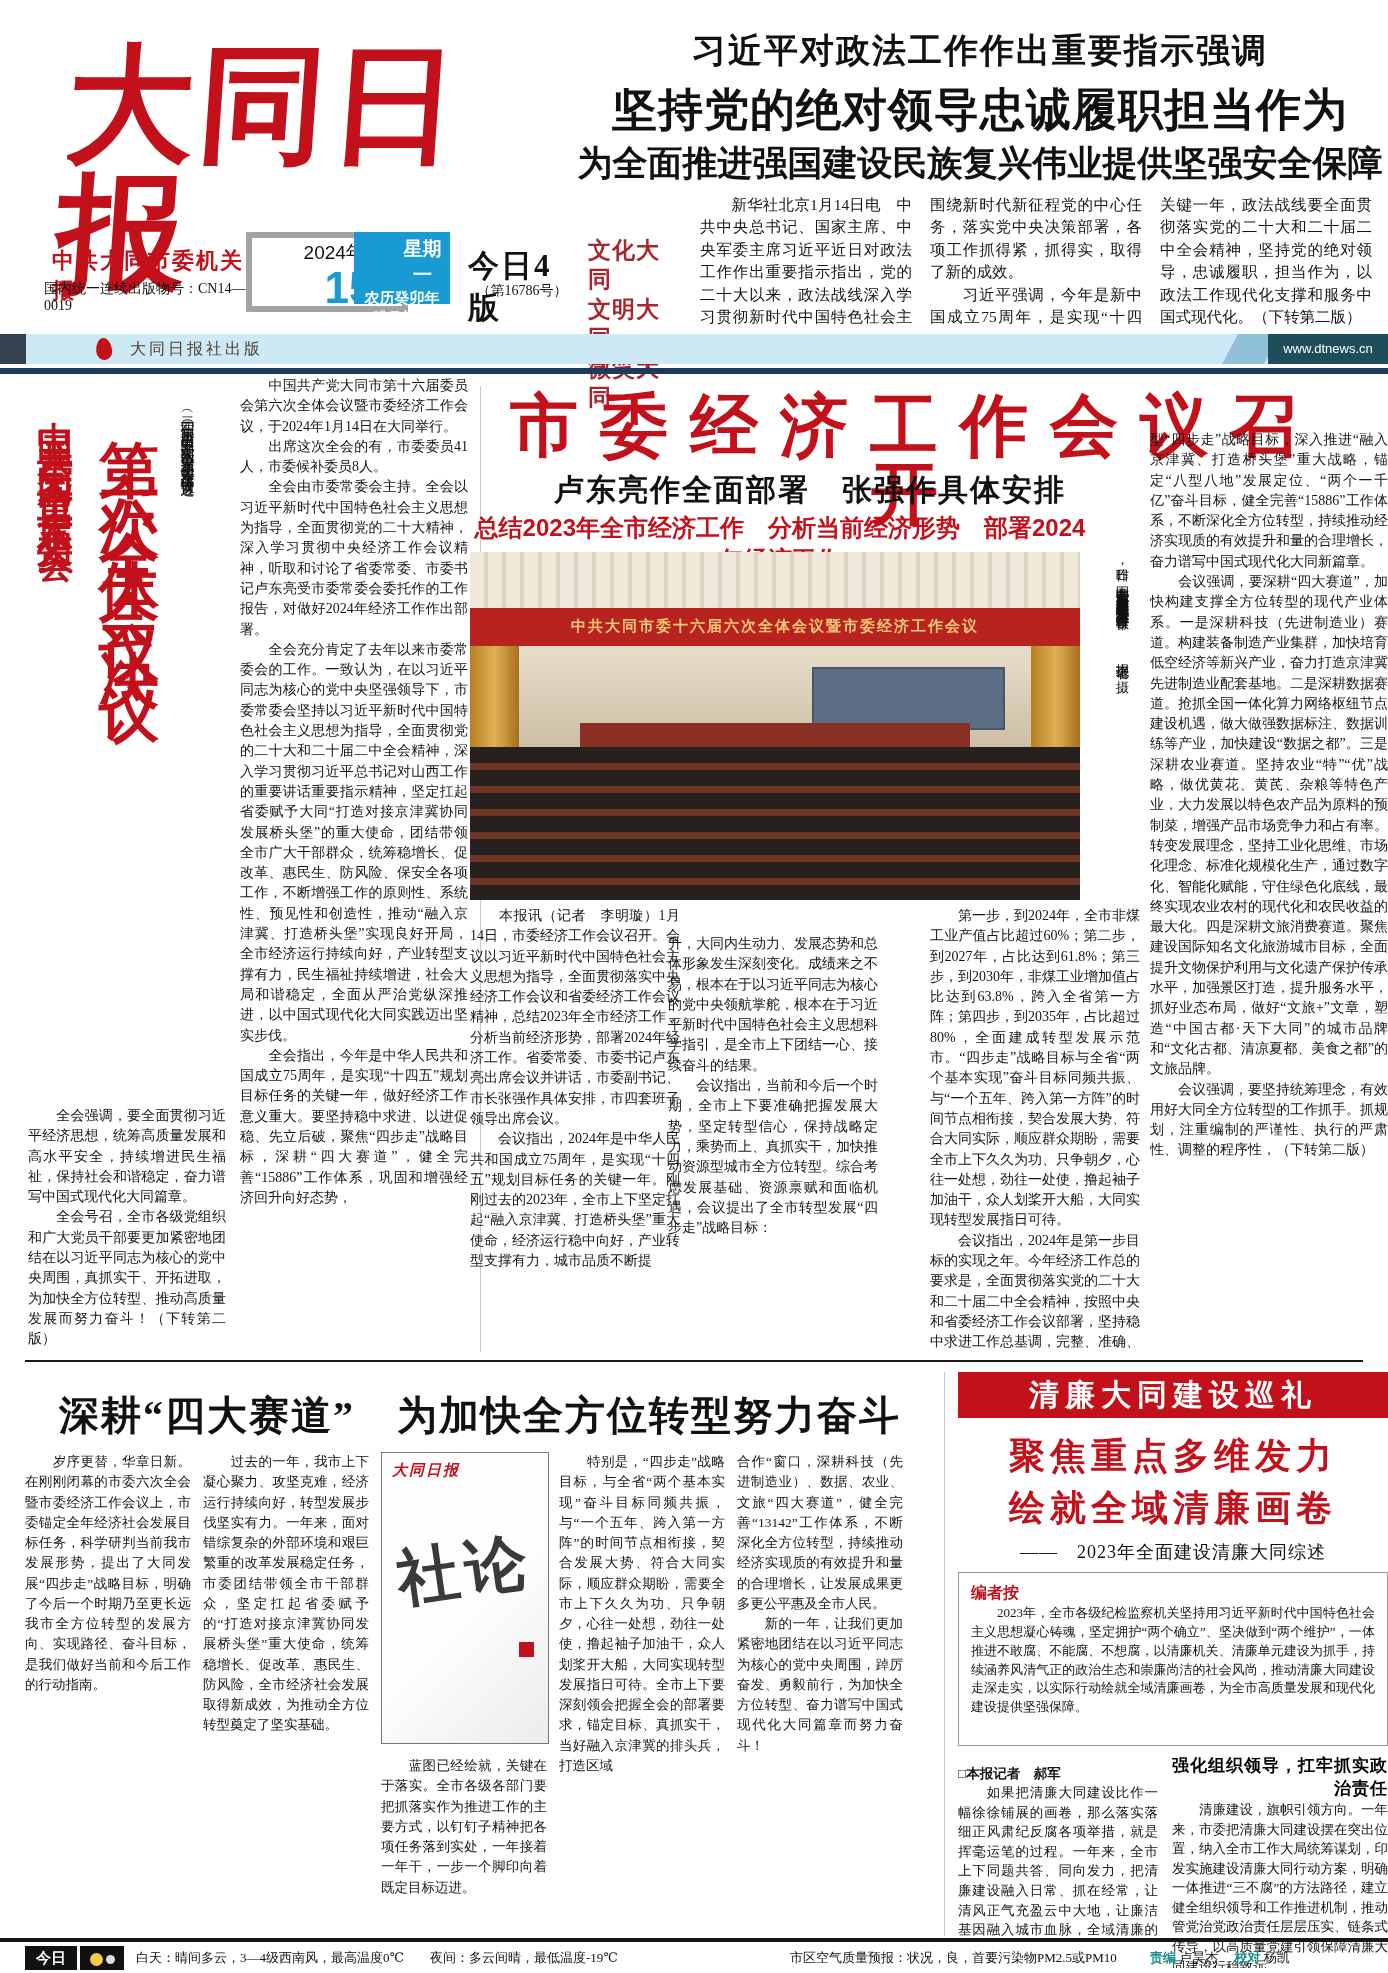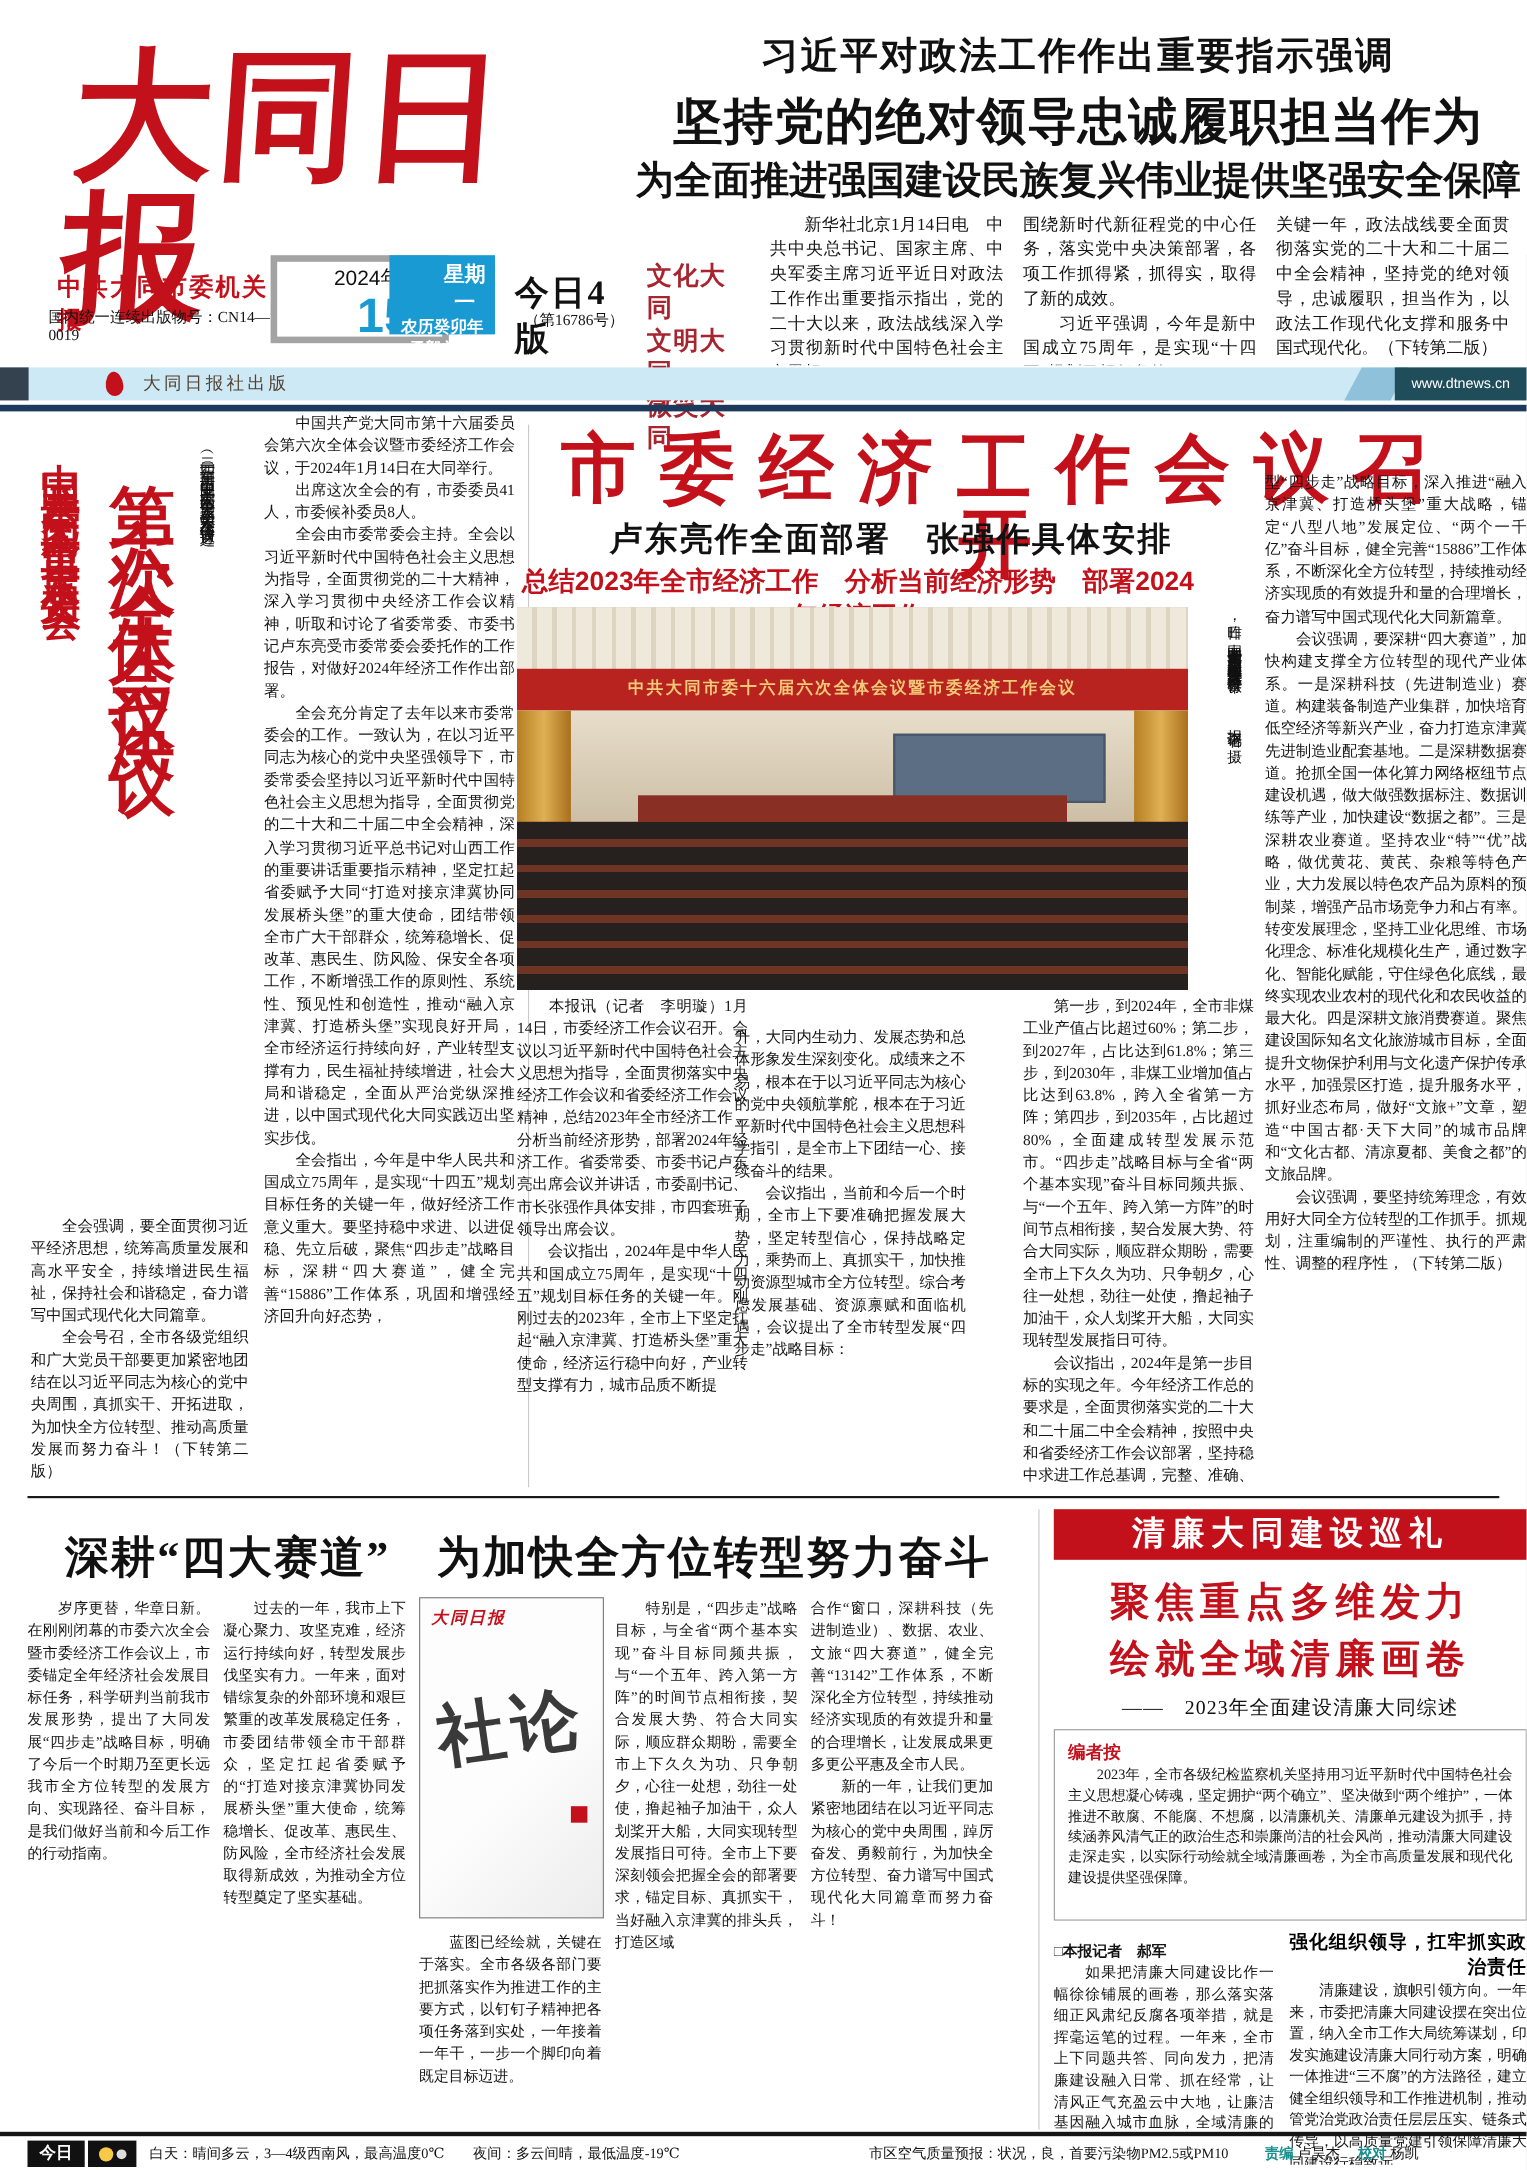--- a/index.html
+++ b/index.html
@@ -100,21 +100,21 @@
   <div class="abs organ gothic" style="left:52px;top:246px;width:200px;">中共大同市委机关报</div>
   <div class="abs issn" style="left:44px;top:280px;width:220px;">国内统一连续出版物号：CN14—0019</div>
 
   <div class="abs datebox" style="left:246px;top:232px;width:106px;height:68px;">
     <div class="dm gothic">2024年1月</div>
     <div class="dd gothic">15</div>
   </div>
   <div class="abs bluebox gothic" style="left:354px;top:232px;width:96px;height:72px;">
     <div class="w">星期一</div>
     <div class="l">农历癸卯年</div>
-    <div class="l">勇毅前行</div>
+    <div class="l">腊月初五</div>
   </div>
 
   <div class="abs pages" style="left:468px;top:245px;width:110px;">今日4版</div>
   <div class="abs issueno" style="left:462px;top:282px;width:120px;">（第16786号）</div>
 
   <div class="abs" style="left:588px;top:236px;width:90px;">
     <div class="slogan gothic">文化大同</div>
     <div class="slogan gothic">文明大同</div>
     <div class="slogan gothic">微笑大同</div>
   </div>

